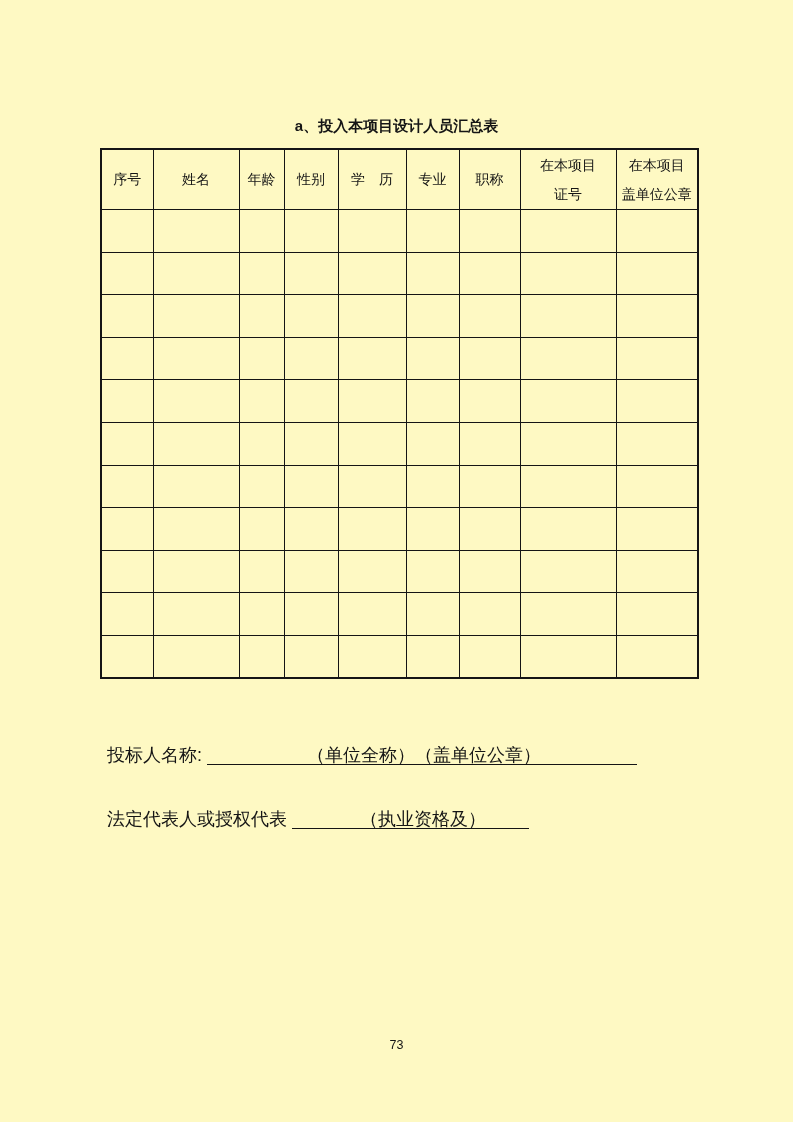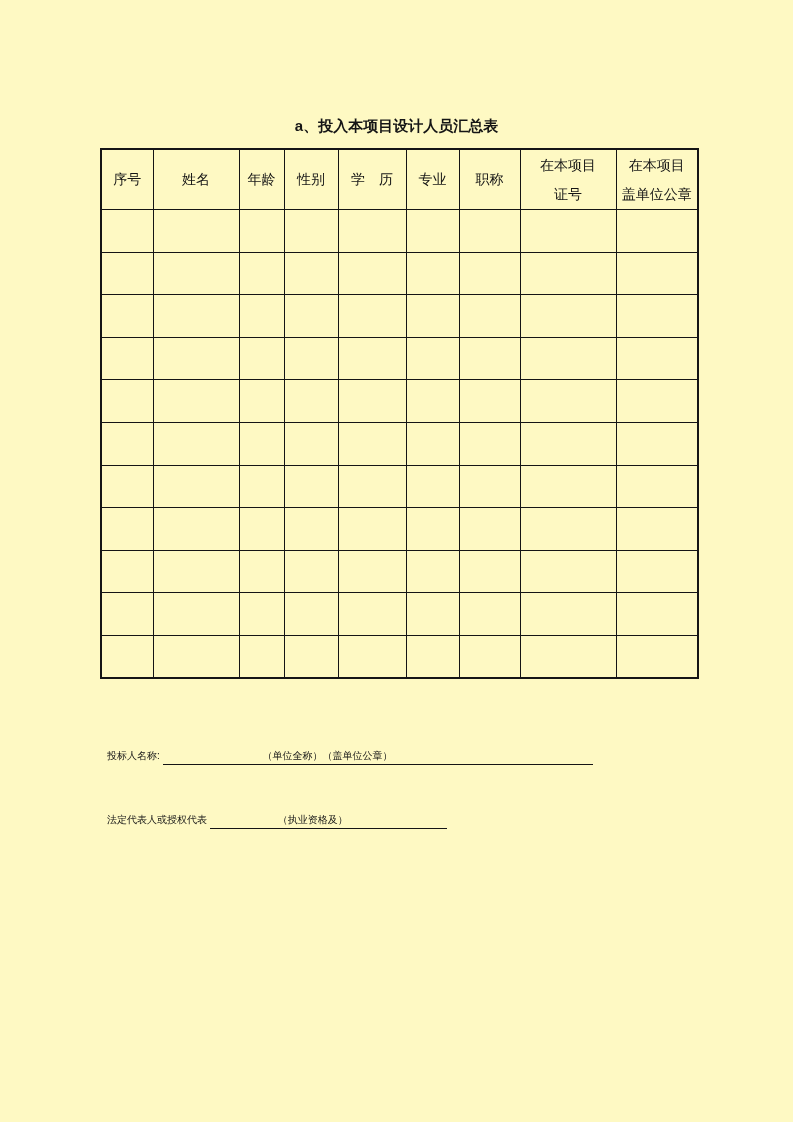--- a/index.html
+++ b/index.html
@@ -6,21 +6,21 @@
   .page{position:relative;width:793px;height:1122px;background:#fef9c3;overflow:hidden;
         font-family:Liberation Sans, sans-serif;color:#151515;}
   .title{position:absolute;top:117px;left:0;width:100%;text-align:center;
          font-size:15px;font-weight:bold;margin:0;}
   table.roster{position:absolute;left:100px;top:148px;width:597px;
          border-collapse:collapse;table-layout:fixed;border:2.5px solid #151515;}
   table.roster th, table.roster td{border:1.5px solid #151515;padding:0;}
   table.roster th{font-weight:normal;font-size:14px;text-align:center;vertical-align:middle;
          white-space:pre-line;line-height:29px;height:59px;overflow:hidden;}
   table.roster tbody tr{height:42.6px;}
-  .fline{position:absolute;left:107px;font-size:10px;line-height:19px;white-space:nowrap;}
+  .fline{position:absolute;left:107px;font-size:18px;line-height:19px;white-space:nowrap;}
   .lbl{display:inline-block;vertical-align:bottom;}
   .blank{display:inline-block;border-bottom:1.5px solid #151515;height:19px;
          box-sizing:border-box;vertical-align:bottom;overflow:hidden;}
   .note{display:inline-block;}
   .off100{margin-left:100px;}
   .off68{margin-left:68px;}
   .sp{display:inline-block;height:1px;vertical-align:bottom;}
   .sp35{width:35px;} .sp12{width:12px;}
   .w430{width:430px;} .w237{width:237px;} .w58{width:58px;} .w62{width:62px;} .w54{width:54px;}
   .pageno{position:absolute;top:1038px;left:0;width:100%;text-align:center;font-size:12.5px;}
@@ -188,14 +188,15 @@
     <span class="lbl">投标人名称:</span>
     <span class="blank w430"><span class="note off100">（单位全称）（盖单位公章）</span></span>
   </div>
 
   <div class="fline" style="top:810px;">
     <span class="lbl">法定代表人或授权代表</span>
     <span class="blank w237"><span class="note off68">（执业资格及）</span></span>
   </div>
 
 
+  <div class="pageno">73</div>
 
 </div>
 
 </body></html>

